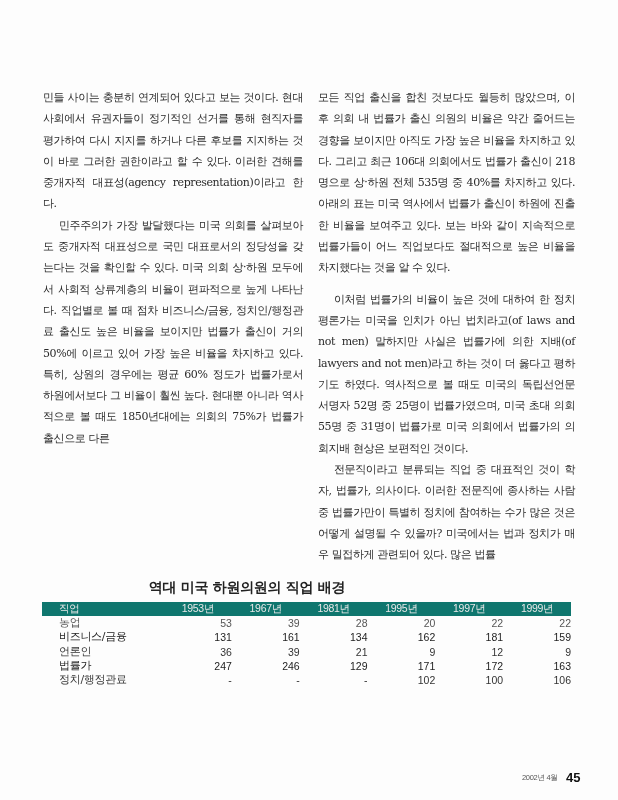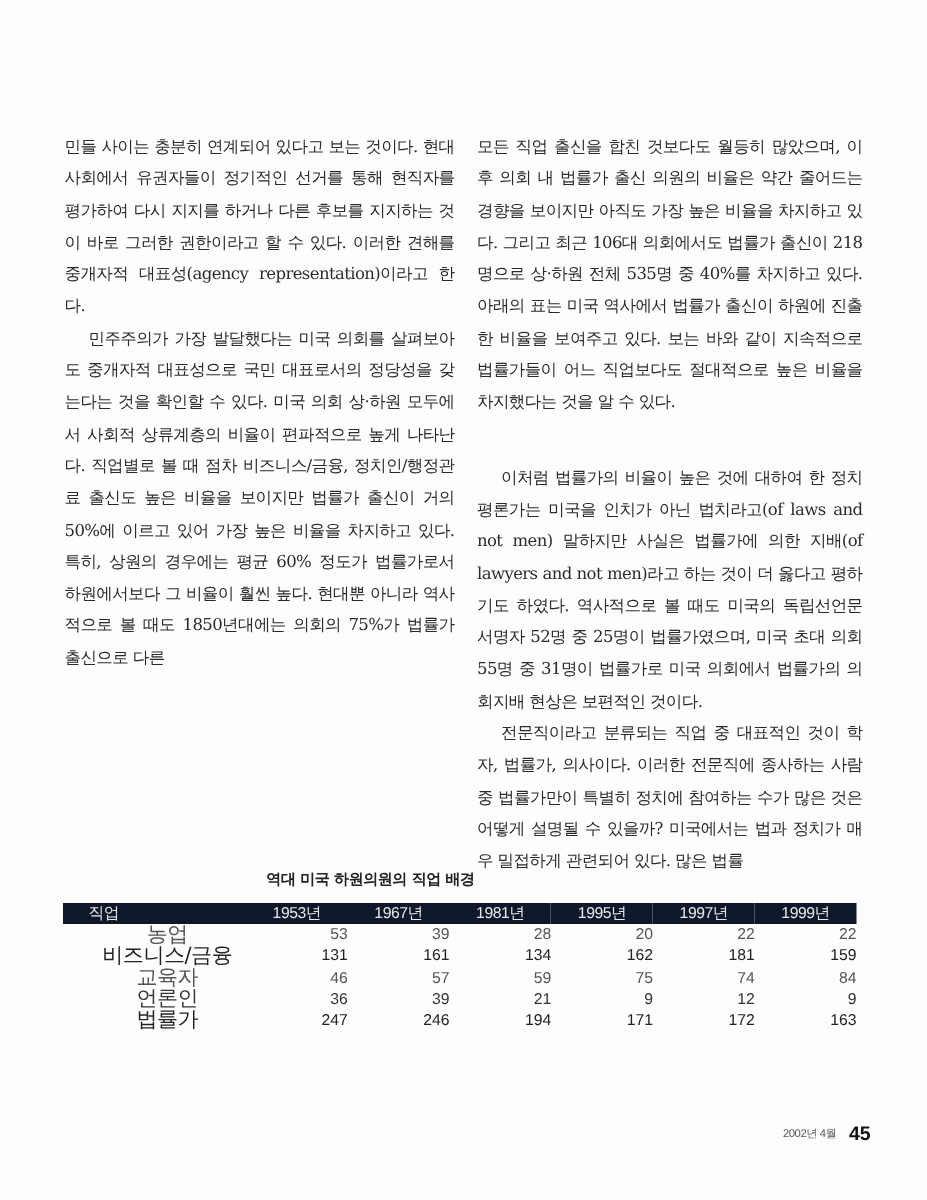--- a/index.html
+++ b/index.html
@@ -23,72 +23,72 @@
       letter-spacing: -0.4px;
       text-align: justify;
     }
     .col-left { left: 43px; width: 260px; }
     .col-right { left: 318px; width: 257px; }
     .col p {
       margin: 0;
       text-indent: 16px;
     }
     .col p.no-indent { text-indent: 0; }
-    .col p.gap-before { margin-top: 29px; }
+    .col p.gap-before { margin-top: 10px; }
     .table-title {
       position: absolute;
       top: 579px;
       left: 0;
       width: 494px;
       text-align: center;
       font-family: "DejaVu Sans", "Liberation Sans", sans-serif;
       font-weight: bold;
-      font-size: 10px;
+      font-size: 14px;
       color: #222;
       letter-spacing: -0.3px;
     }
     table.occupations {
       position: absolute;
       top: 602px;
       left: 42px;
       width: 529px;
       border-collapse: collapse;
       font-family: "Liberation Sans", "DejaVu Sans", sans-serif;
       font-size: 10.5px;
       color: #333;
     }
     table.occupations th {
-      background: #0f172a;
+      background: #0f766e;
       color: #e8e8e8;
       font-weight: normal;
       height: 14px;
       padding: 0;
       font-size: 10.5px;
       letter-spacing: -0.3px;
     }
     table.occupations th.occ-h { text-align: left; padding-left: 17px; width: 105px; }
     table.occupations th.yr { text-align: center; }
     table.occupations td {
       height: 14.3px;
       padding: 0;
       line-height: 14px;
       text-align: right;
     }
     table.occupations td.occ {
-      text-align: center;
+      text-align: left;
       padding-left: 17px;
       font-family: "DejaVu Sans", "Liberation Sans", sans-serif;
-      font-size: 14px;
+      font-size: 11px;
       letter-spacing: -0.3px;
     }
     table.occupations tr.bold td { font-weight: normal; color: #222; }
     table.occupations tr.light td { color: #555; }
     .footer {
       position: absolute;
-      top: 747px;
+      top: 768px;
       left: 522px;
       font-family: "Liberation Sans", "DejaVu Sans", sans-serif;
       color: #555;
       white-space: nowrap;
     }
     .footer .date { font-size: 7.5px; letter-spacing: -0.3px; vertical-align: middle; }
     .footer .page { font-size: 13px; font-weight: bold; color: #111; margin-left: 4px; vertical-align: middle; }
   </style>
 </head>
 <body>
@@ -130,46 +130,46 @@
     </tr>
     <tr class="bold">
       <td class="occ">비즈니스/금융</td>
       <td>131</td>
       <td>161</td>
       <td>134</td>
       <td>162</td>
       <td>181</td>
       <td>159</td>
     </tr>
-    <tr class="light">
-      <td class="occ">교육자</td>
-      <td>46</td>
-      <td>57</td>
-      <td>59</td>
-      <td>75</td>
-      <td>74</td>
-      <td>84</td>
-    </tr>
     <tr>
       <td class="occ">언론인</td>
       <td>36</td>
       <td>39</td>
       <td>21</td>
       <td>9</td>
       <td>12</td>
       <td>9</td>
     </tr>
     <tr class="bold">
       <td class="occ">법률가</td>
       <td>247</td>
       <td>246</td>
-      <td>194</td>
+      <td>129</td>
       <td>171</td>
       <td>172</td>
       <td>163</td>
+    </tr>
+    <tr>
+      <td class="occ">정치/행정관료</td>
+      <td>-</td>
+      <td>-</td>
+      <td>-</td>
+      <td>102</td>
+      <td>100</td>
+      <td>106</td>
     </tr>
   </tbody>
 </table>
 
 <div class="footer">
   <span class="date">2002년 4월</span>
   <span class="page">45</span>
 </div>
 
 </body></html>

